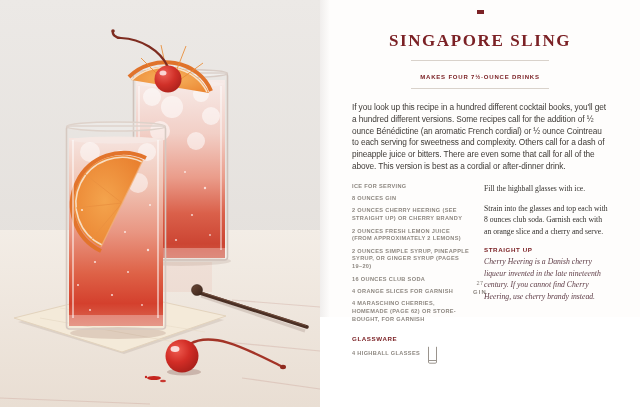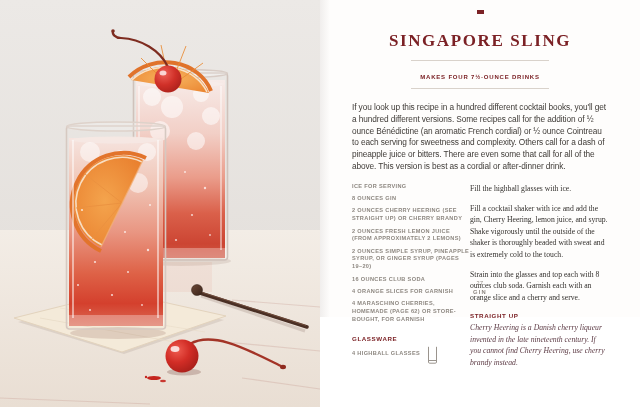--- a/index.html
+++ b/index.html
@@ -20,21 +20,21 @@
     background:linear-gradient(to right,rgba(60,40,35,.07),rgba(60,40,35,0));pointer-events:none;}
 
   .ornament{width:7px;height:4px;background:var(--accent-maroon);margin:10px auto 0;}
   .title{font-family:"Liberation Serif",serif;font-weight:bold;font-size:17px;letter-spacing:1.6px;
     color:var(--accent-maroon);text-align:center;margin-top:17px;white-space:nowrap;}
   .yield{width:fit-content;margin:9px auto 0;border-top:1px solid var(--rule-line);border-bottom:1px solid var(--rule-line);
     padding:4px 9px 5px;}
   .yield span{font-size:6px;font-weight:bold;letter-spacing:.8px;color:var(--accent-maroon);}
   .intro{margin-top:13px;font-size:8.3px;letter-spacing:-.1px;line-height:1.42;color:#3f3b37;}
 
-  .columns{display:flex;margin-top:10px;}
+  .columns{display:flex;gap:14px;margin-top:10px;}
   .col-ing{flex:0 0 118px;}
   .col-method{flex:1;}
 
   .col-ing .ingredient{font-size:5.6px;letter-spacing:.35px;line-height:1.4;color:var(--ingredient-gray);
     text-transform:uppercase;margin-bottom:4.5px;font-weight:bold;}
   .glassware-h{font-size:6.2px;font-weight:bold;letter-spacing:.6px;color:var(--accent-maroon);margin-top:11px;}
   .glassware-row{display:flex;align-items:flex-start;gap:7px;margin-top:4px;}
   .glassware-row span{font-size:5.6px;letter-spacing:.35px;color:var(--ingredient-gray);font-weight:bold;margin-top:4px;}
   .glass-icon{flex:0 0 auto;}
 
@@ -257,21 +257,20 @@
           <svg class="glass-icon" width="11" height="18" viewBox="0 0 11 18">
             <path d="M1.5,0.8 L1.5,16 Q1.5,17.2 2.7,17.2 L8.3,17.2 Q9.5,17.2 9.5,16 L9.5,0.8" fill="none" stroke="#9a948d" stroke-width="1"></path>
             <line x1="2" y1="14.5" x2="9" y2="14.5" stroke="#9a948d" stroke-width="1"></line>
           </svg>
         </div>
       </div>
 
       <div class="col-method">
         <div>
             <p class="step">Fill the highball glasses with ice.</p>
-            <p class="step">Fill a cocktail shaker with ice and add the gin, Cherry Heering, lemon juice, and syrup. Shake vigorously until the outside of the shaker is thoroughly beaded with sweat and is extremely cold to the touch.</p>
             <p class="step">Strain into the glasses and top each with 8 ounces club soda. Garnish each with an orange slice and a cherry and serve.</p>
           </div>
         <div class="note-h">STRAIGHT UP</div>
         <p class="note-t">Cherry Heering is a Danish cherry liqueur invented in the late nineteenth century. If you cannot find Cherry Heering, use cherry brandy instead.</p>
       </div>
     </div>
 
     <div class="footer">
       <div class="pnum">27</div>
       <div class="chap">GIN</div>

